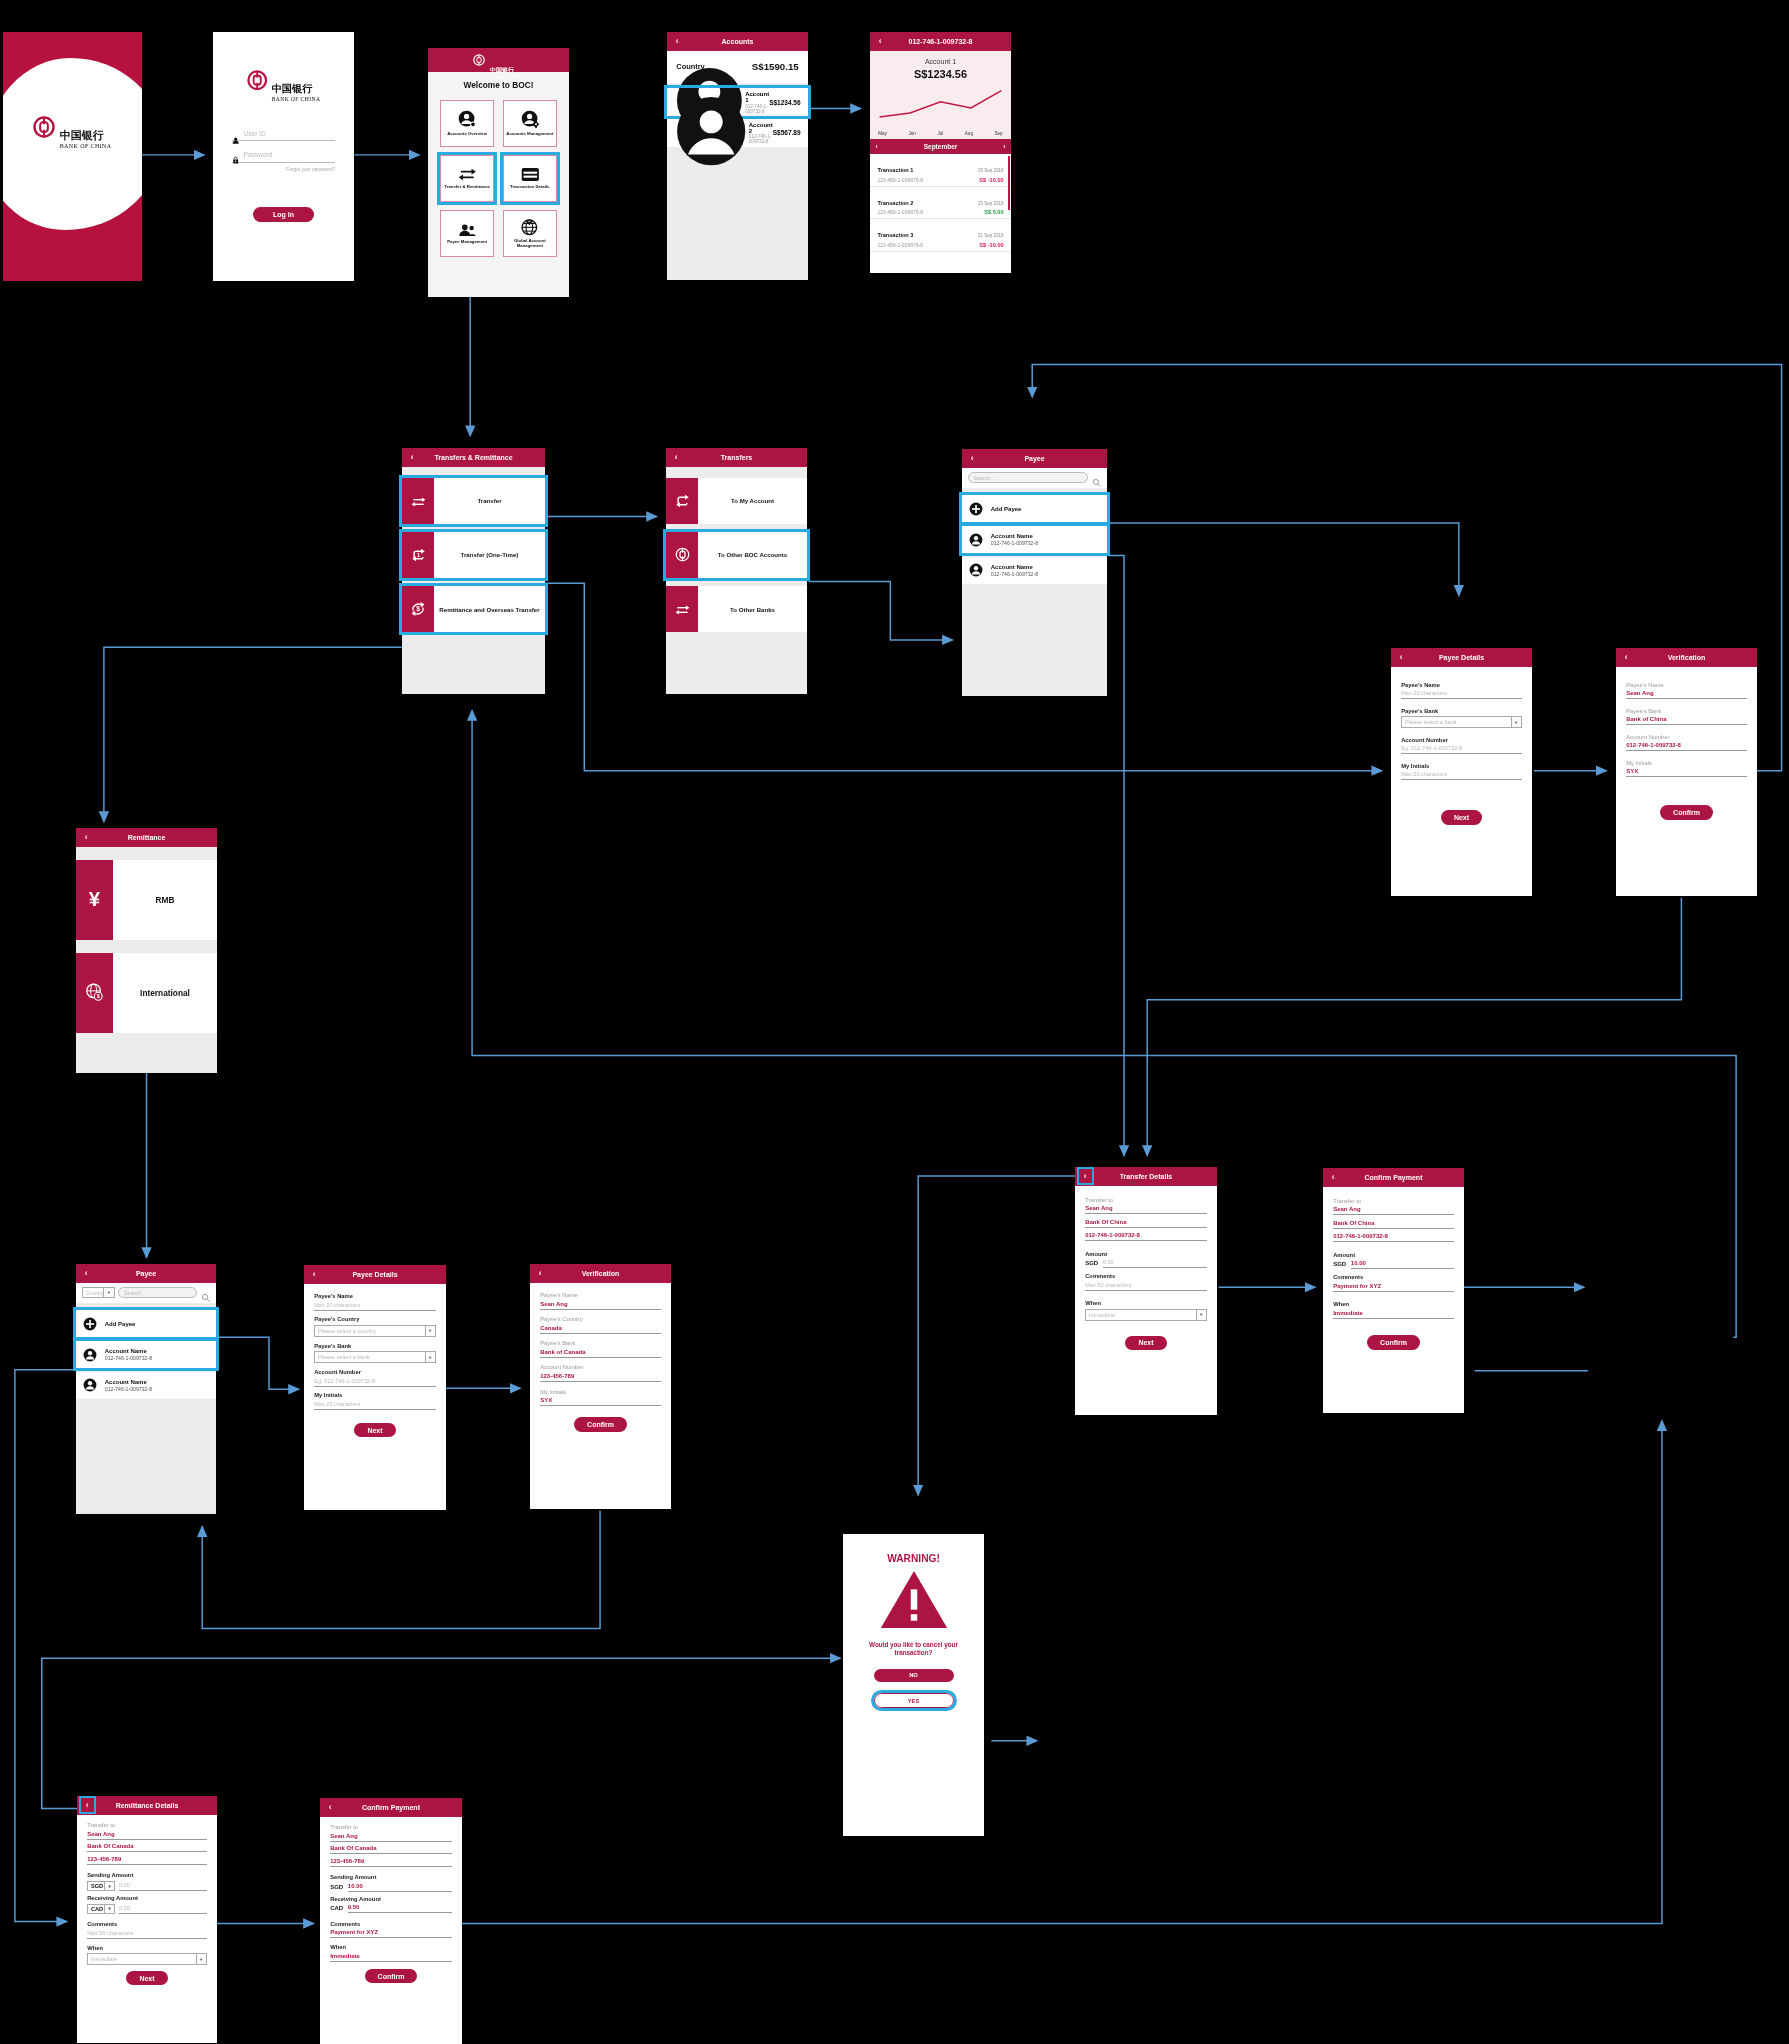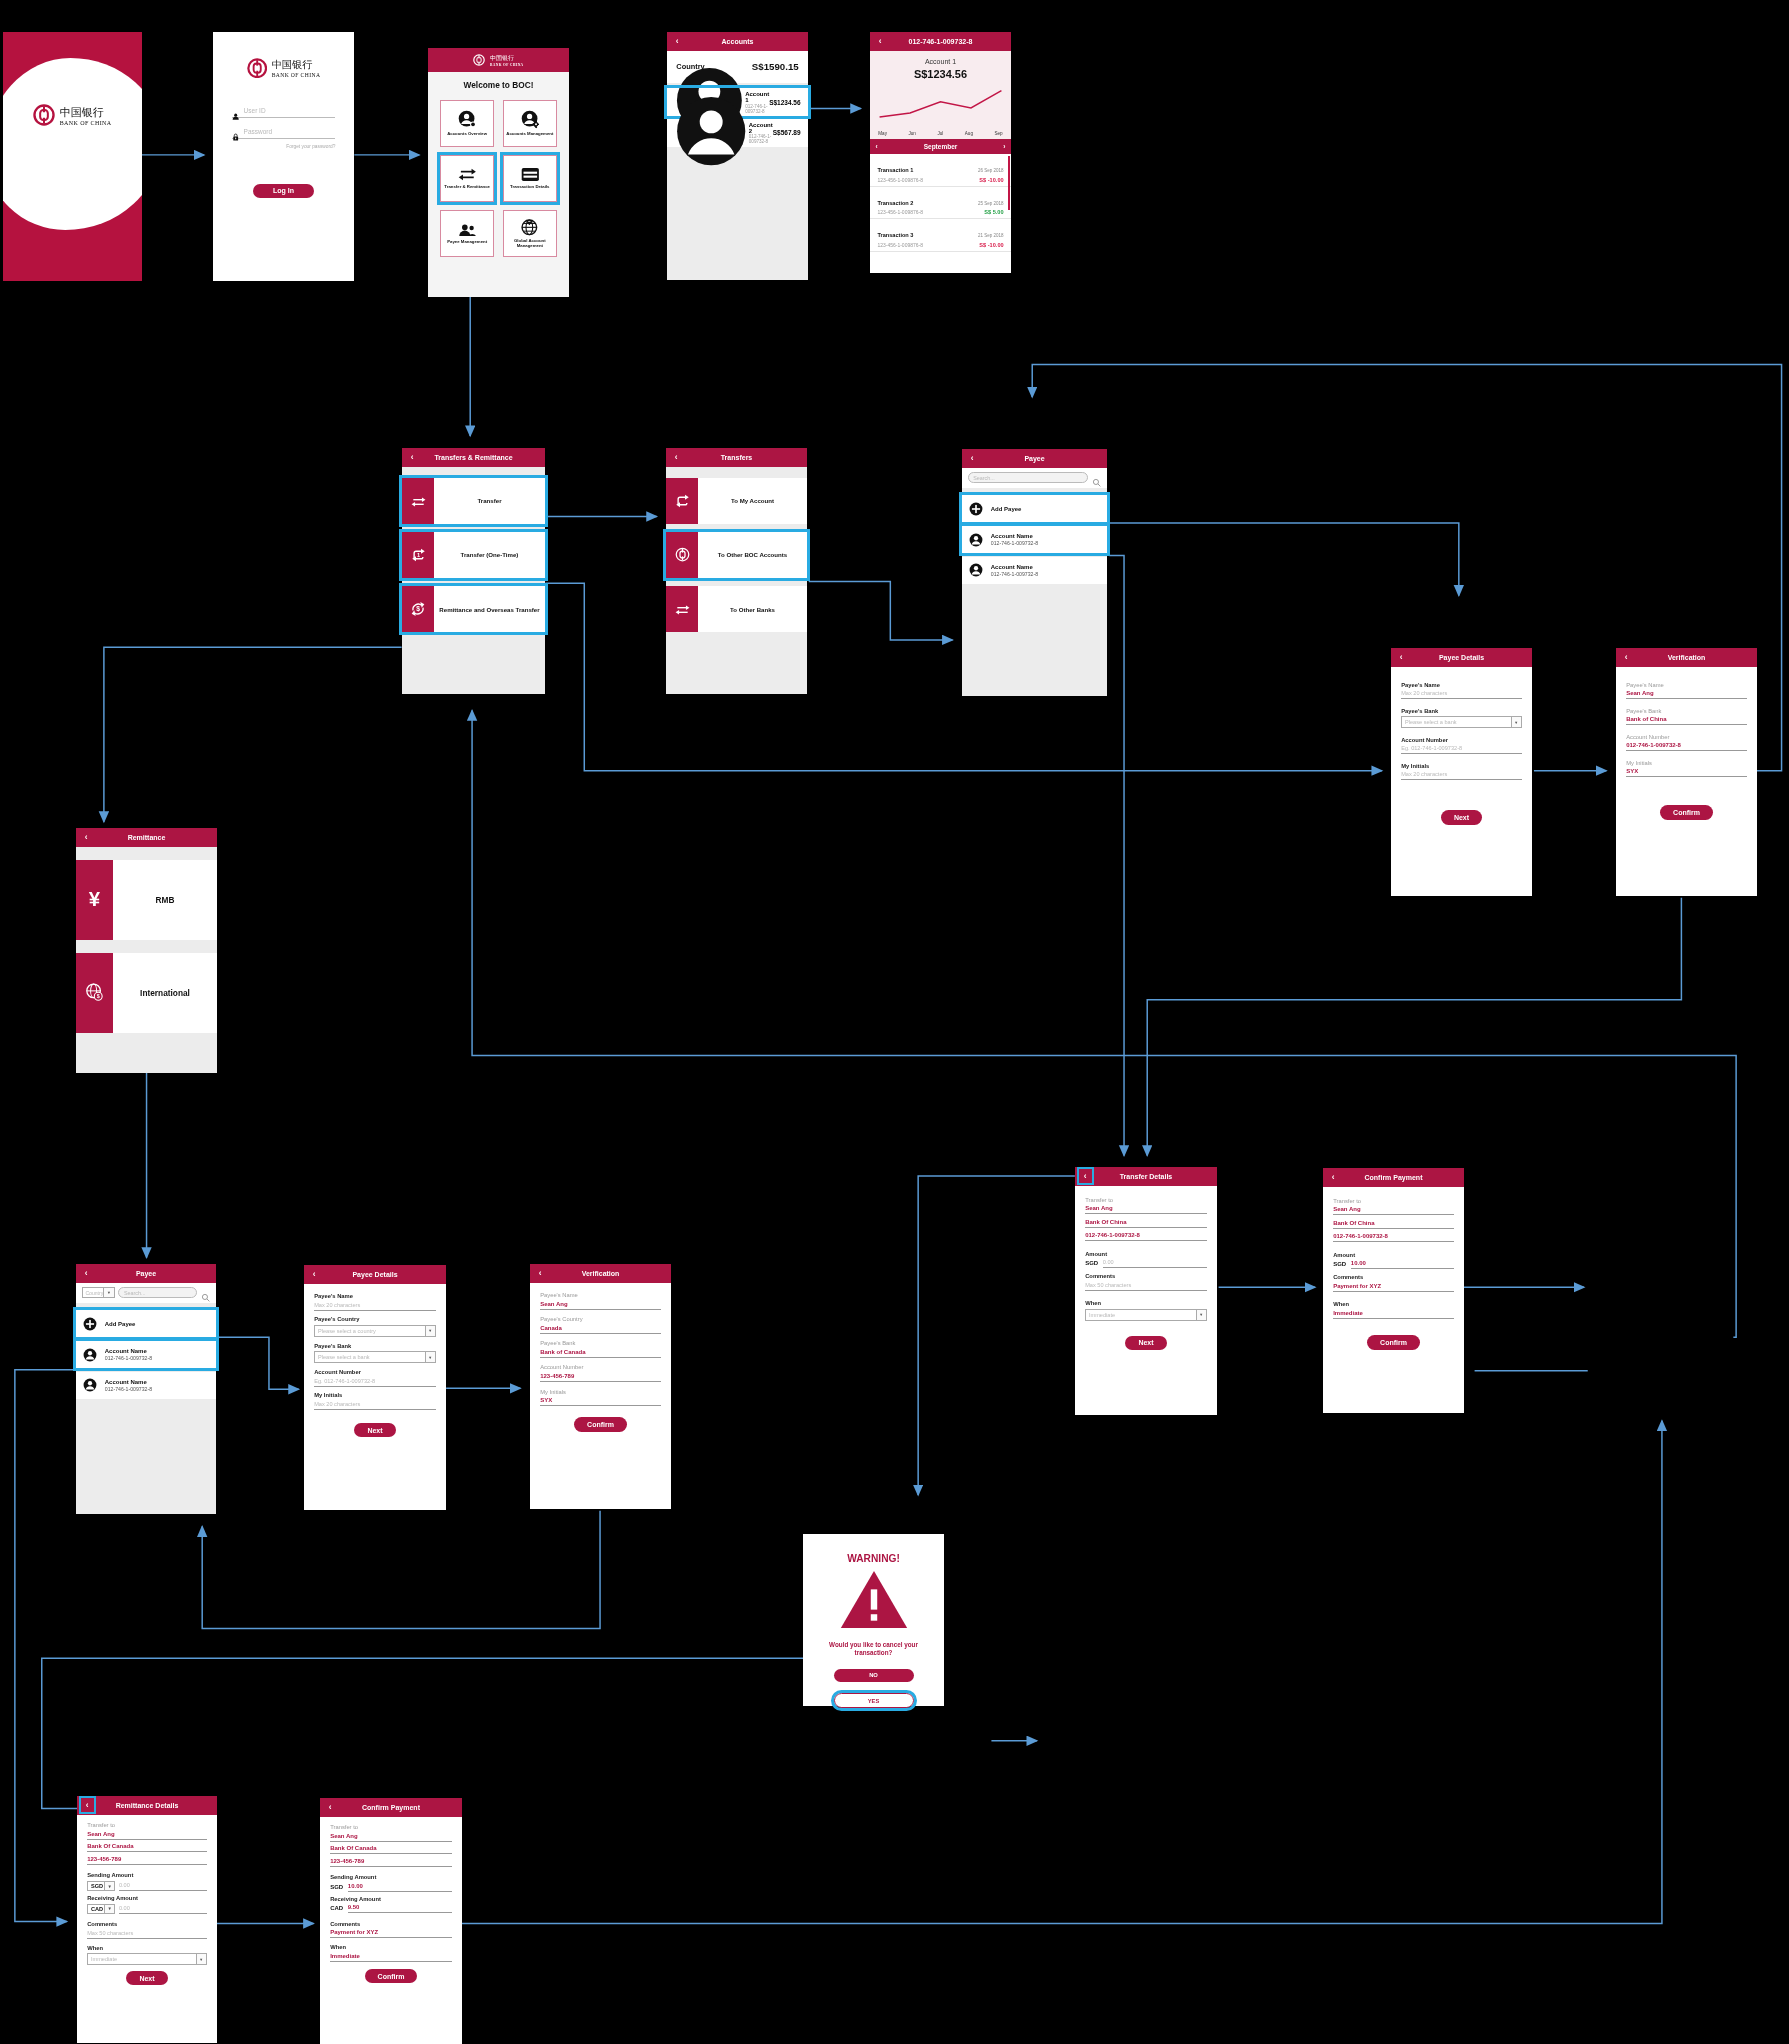--- a/index.html
+++ b/index.html
@@ -64,21 +64,21 @@
   .txnl .t1{font-size:5.6px;font-weight:bold;color:#111;}
   .txnl .t2{font-size:5px;color:#999;margin-top:1.9px;}
   .txnr{text-align:right;}
   .txnr .d{font-size:4.5px;color:#888;}
   .txnr .amt{font-size:5.6px;font-weight:bold;margin-top:1.9px;}
   .neg{color:#D81B4A;} .posv{color:var(--pos);}
   .monthbar{height:15px;background:var(--crim);color:#fff;display:flex;align-items:center;
     justify-content:space-between;padding:0 5.6px;font-size:6.5px;font-weight:bold;}
   .monthbar .mch{font-size:6.5px;cursor:pointer;}
   .logo-row{display:flex;align-items:center;gap:4.6px;justify-content:center;}
-  .cn{font-family:"DejaVu Serif",serif;font-weight:normal;}
+  .cn{font-family:"DejaVu Serif",serif;font-weight:bold;margin-top:24px;}
   .boc-en{font-family:"Liberation Serif",serif;letter-spacing:0.4px;}
   .ic{position:relative;}
 </style>
 </head>
 <body>
 
 <div id="canvas">
 
 <svg id="flows" width="1789" height="2044" viewBox="0 0 1929 2204">
   <defs>
@@ -750,21 +750,21 @@
     </div>
     <div class="fld">
       <div class="flabel">When</div>
       <div class="val">Immediate</div>
     </div>
     <button class="pill" style="margin-top:16.7px;">Confirm</button>
   </div>
 </div>
 
 
-<div class="screen" style="left:803px;top:1534px;height:172px;">
+<div class="screen" style="left:843px;top:1534px;height:302px;">
   <div style="text-align:center;font-size:10.2px;font-weight:bold;color:var(--crim);margin-top:18.6px;">WARNING!</div>
   <div style="margin:5.6px auto 0 auto;width:70px;">
     <svg width="70" height="61" viewBox="0 0 76 66">
           <path d="M38 2 L74 64 H2 Z" fill="#AC1543"></path>
           <rect x="34.5" y="22" width="7" height="22" fill="#fff"></rect>
           <rect x="34.5" y="49" width="7" height="7" fill="#fff"></rect>
         </svg>
   </div>
   <div style="text-align:center;font-size:6.3px;font-weight:bold;color:var(--crim);margin:7.4px 15px 0 15px;line-height:1.35;">Would you like to cancel your transaction?</div>
   <button class="pill" style="margin-top:11px;width:80px;font-size:5.8px;">NO</button>

